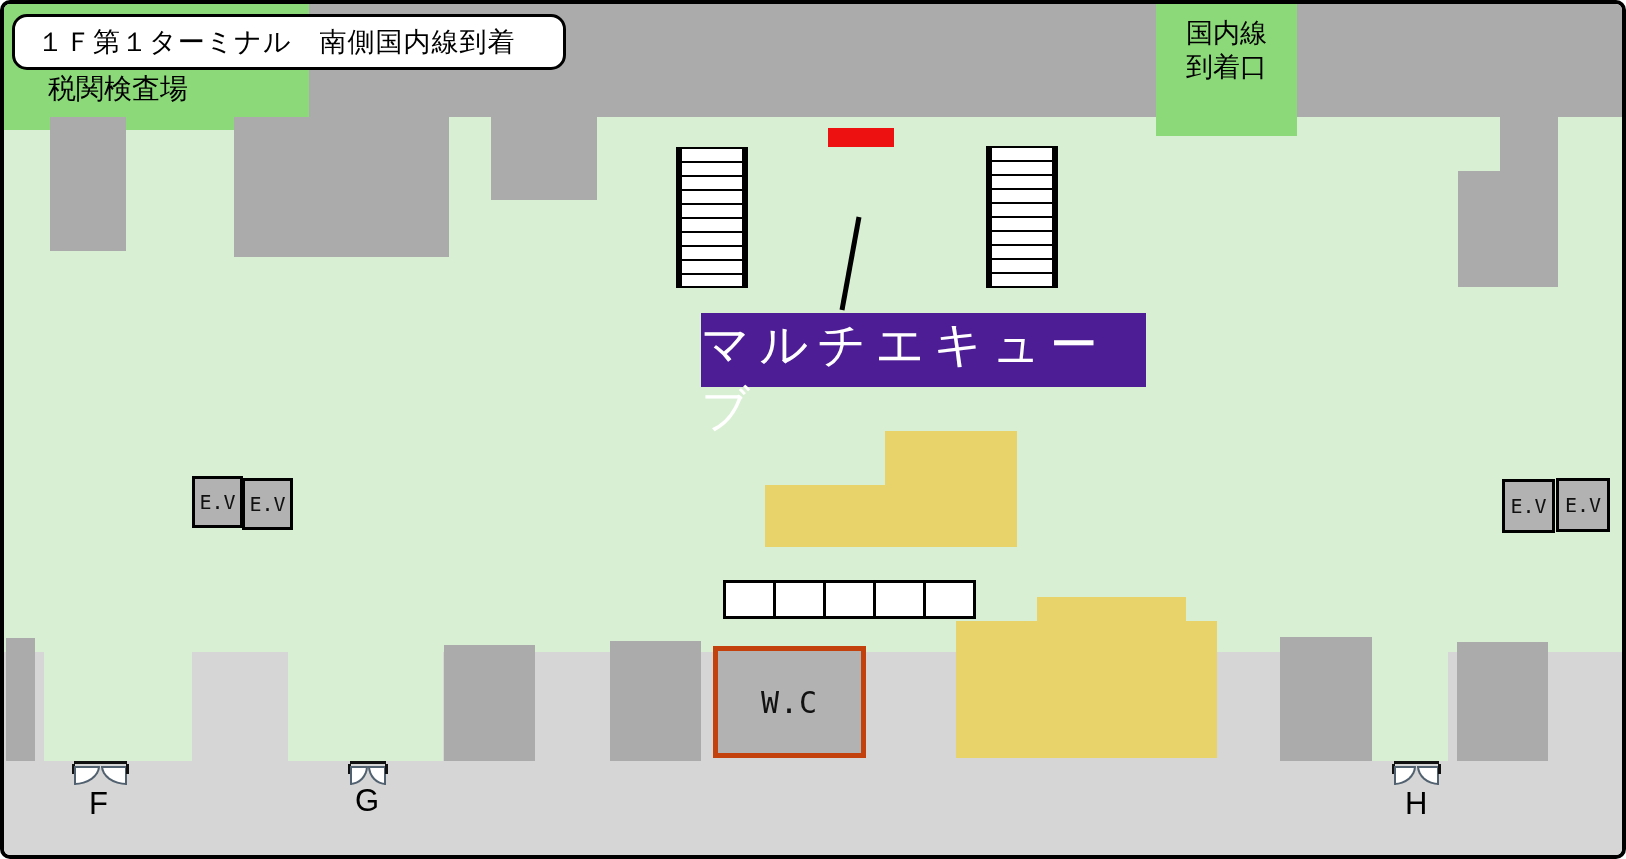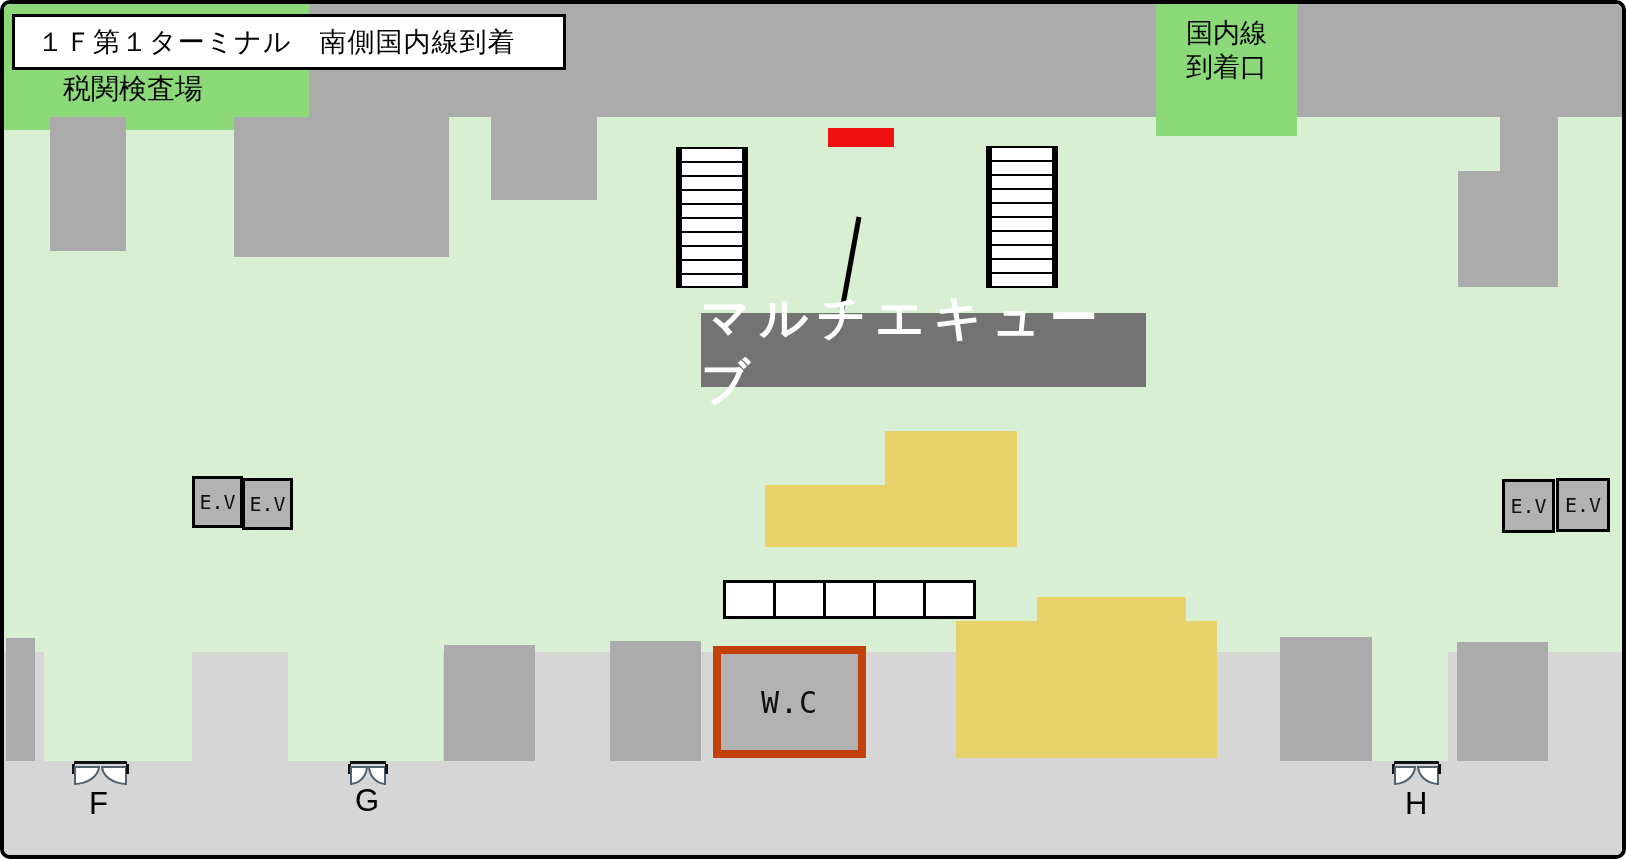--- a/index.html
+++ b/index.html
@@ -20,45 +20,45 @@
   .walkway{background:var(--walkway-gray,#d7d7d7);}
   .hl-green{background:var(--highlight-green,#8cd97a);}
   .yellow{background:var(--bench-yellow,#e8d36a);}
 
   .title-box{
     background:#fff;border:3px solid #000;
     display:flex;align-items:center;
     padding-left:22px;
     font-size:27px;letter-spacing:1px;color:#000;
   }
-  .customs-label{font-size:28px;color:#000;margin-left:15px;}
+  .customs-label{font-size:28px;color:#000;}
   .arrival-box{display:flex;flex-direction:column;align-items:center;justify-content:flex-start;
     padding-top:12px;font-size:27px;line-height:34px;color:#000;}
 
   .stairs{
     background:repeating-linear-gradient(to bottom,#000 0 2.5px,#fff 2.5px 14px);
     border-left:6px solid #000;border-right:6px solid #000;
     border-bottom:2.5px solid #000;
     box-sizing:border-box;
   }
   .red-marker{background:var(--marker-red,#ee1111);}
   .mh2{font-size:27px;letter-spacing:7px;color:#000;text-align:center;}
   .black-label{
-    background:#737373;color:#fff;
-    display:flex;align-items:center;justify-content:center;
-    font-size:48px;letter-spacing:9px;font-weight:bold;
+    background:#4c1d95;color:#fff;
+    display:flex;justify-content:center;
+    font-size:48px;letter-spacing:9px;
   }
   .ev-box{
     background:#b2b2b2;border:3px solid #000;box-sizing:border-box;
     display:flex;align-items:center;justify-content:center;
     font-family:"DejaVu Sans Mono","Liberation Mono",monospace;
     font-size:20px;color:#111;
   }
   .wc-box{
-    background:#b2b2b2;border:8px solid #c2410c;box-sizing:border-box;
+    background:#b2b2b2;border:5px solid #c2410c;box-sizing:border-box;
     display:flex;align-items:center;justify-content:center;
     font-family:"DejaVu Sans Mono","Liberation Mono",monospace;
     font-size:30px;color:#111;letter-spacing:1px;
   }
   .cart-row{
     background:#000;border:3px solid #000;box-sizing:border-box;
     display:grid;grid-template-columns:repeat(5,1fr);gap:3px;
   }
   .cart-row .cell{background:#fff;}
   .door{border-top:3px solid #111;}
@@ -92,21 +92,21 @@
 
   <div class="abs hl-green" style="left:0;top:0;width:305px;height:126px;">
     <span class="abs customs-label" style="left:44px;top:66px;">税関検査場</span>
   </div>
 
   <div class="abs hl-green arrival-box" style="left:1152px;top:0;width:141px;height:120px;text-align:center;">
     <span>国内線</span>
     <span>到着口</span>
   </div>
 
-  <div class="abs title-box" style="left:8px;top:10px;width:526px;height:50px;">
+  <div class="abs title-box" style="left:8px;top:10px;width:526px;height:50px;border-radius:15px;">
     <span>１Ｆ第１ターミナル　南側国内線到着</span>
   </div>
 
   <div class="abs corridor" style="left:46px;top:113px;width:76px;height:134px;"></div>
   <div class="abs corridor" style="left:230px;top:113px;width:215px;height:140px;"></div>
   <div class="abs corridor" style="left:487px;top:113px;width:106px;height:83px;"></div>
   <div class="abs corridor" style="left:1496px;top:113px;width:58px;height:56px;"></div>
   <div class="abs corridor" style="left:1454px;top:167px;width:100px;height:116px;"></div>
 
   <div class="abs stairs" style="left:672px;top:143px;width:72px;height:141px;"></div>

